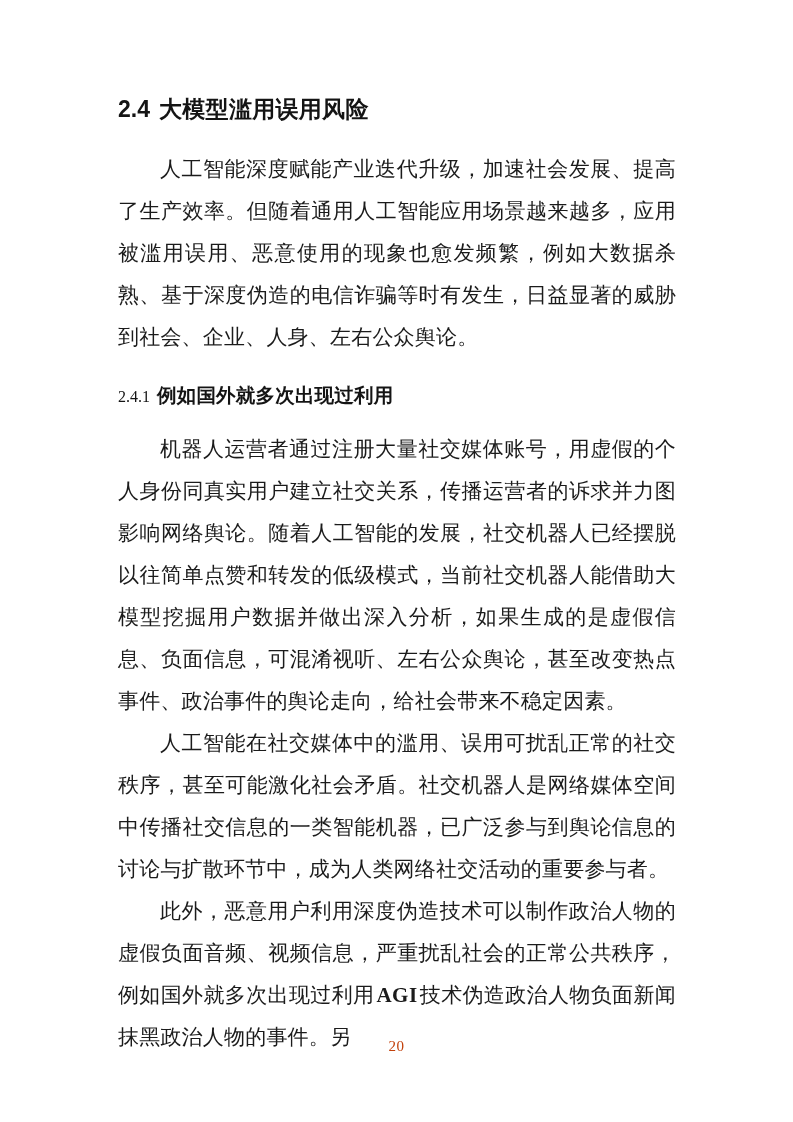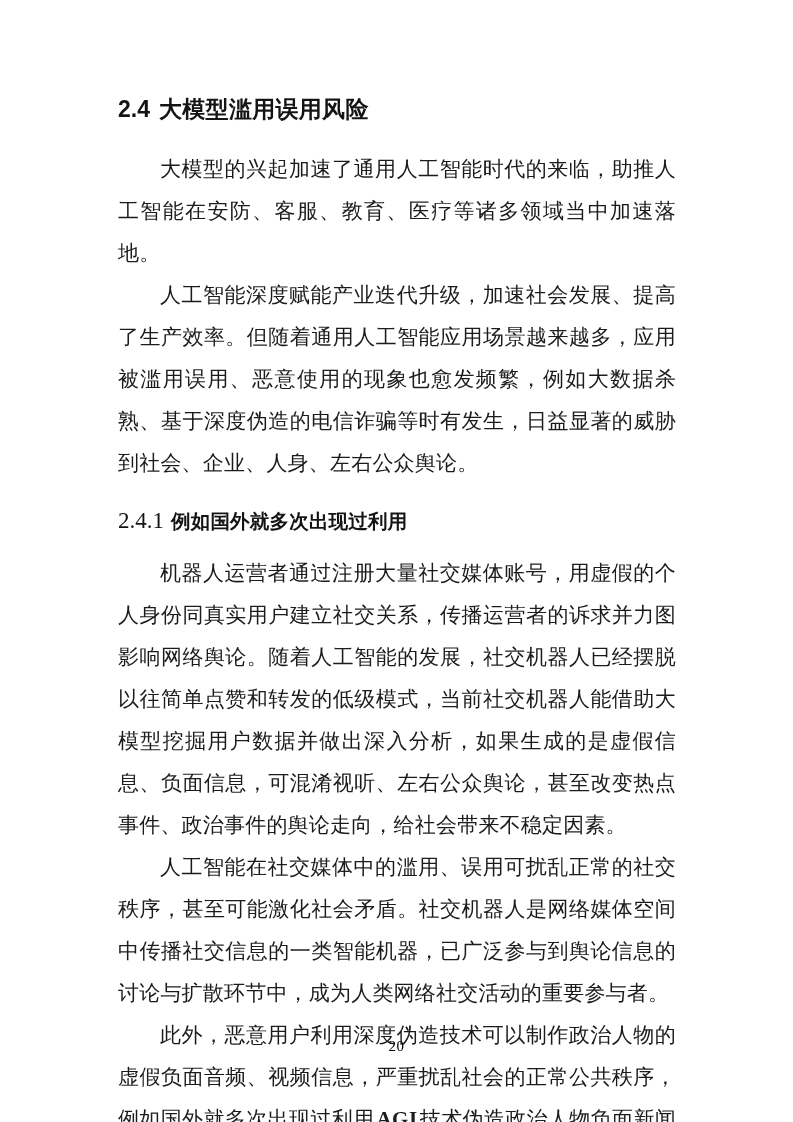--- a/index.html
+++ b/index.html
@@ -58,21 +58,21 @@
     font-weight: 700;
     line-height: 30px;
     letter-spacing: 0.2px;
     color: #141414;
     margin: 22px 0 16px 0;
     white-space: nowrap;
   }
   .h-sub .num {
     font-family: "Liberation Serif", "DejaVu Serif", serif;
     font-weight: 400;
-    font-size: 23px;
+    font-size: 16px;
     padding-right: 7px;
     letter-spacing: 0px;
   }
 
   
   .para {
     font-family: "Liberation Serif", "DejaVu Serif", serif;
     font-size: 21px;
     line-height: 42px;
     text-align: justify;
@@ -95,36 +95,35 @@
 
   
   .page-number {
     position: absolute;
     left: 0;
     top: 1038px;
     width: 793px;
     text-align: center;
     font-family: "Liberation Serif", "DejaVu Serif", serif;
     font-size: 15px;
-    color: #000000;
+    color: #c2410c;
     letter-spacing: 0.5px;
   }
 </style>
 </head>
 <body>
 
 <div class="page">
 
   <div class="content">
 
     <h1 class="h-section">
       <span class="num">2.4</span><span>大模型滥用误用风险</span>
     </h1>
 
-    <p class="para">大模型的兴起加速了通用人工智能时代的来临，助推人工智能在安防、客服、教育、医疗等诸多领域当中加速落地。</p>
 
     <p class="para">人工智能深度赋能产业迭代升级，加速社会发展、提高了生产效率。但随着通用人工智能应用场景越来越多，应用被滥用误用、恶意使用的现象也愈发频繁，例如大数据杀熟、基于深度伪造的电信诈骗等时有发生，日益显著的威胁到社会、企业、人身、左右公众舆论。</p>
 
     <h2 class="h-sub">
       <span class="num">2.4.1</span><span>例如国外就多次出现过利用</span>
     </h2>
 
     <p class="para">机器人运营者通过注册大量社交媒体账号，用虚假的个人身份同真实用户建立社交关系，传播运营者的诉求并力图影响网络舆论。随着人工智能的发展，社交机器人已经摆脱以往简单点赞和转发的低级模式，当前社交机器人能借助大模型挖掘用户数据并做出深入分析，如果生成的是虚假信息、负面信息，可混淆视听、左右公众舆论，甚至改变热点事件、政治事件的舆论走向，给社会带来不稳定因素。</p>
 
     <p class="para">人工智能在社交媒体中的滥用、误用可扰乱正常的社交秩序，甚至可能激化社会矛盾。社交机器人是网络媒体空间中传播社交信息的一类智能机器，已广泛参与到舆论信息的讨论与扩散环节中，成为人类网络社交活动的重要参与者。</p>

